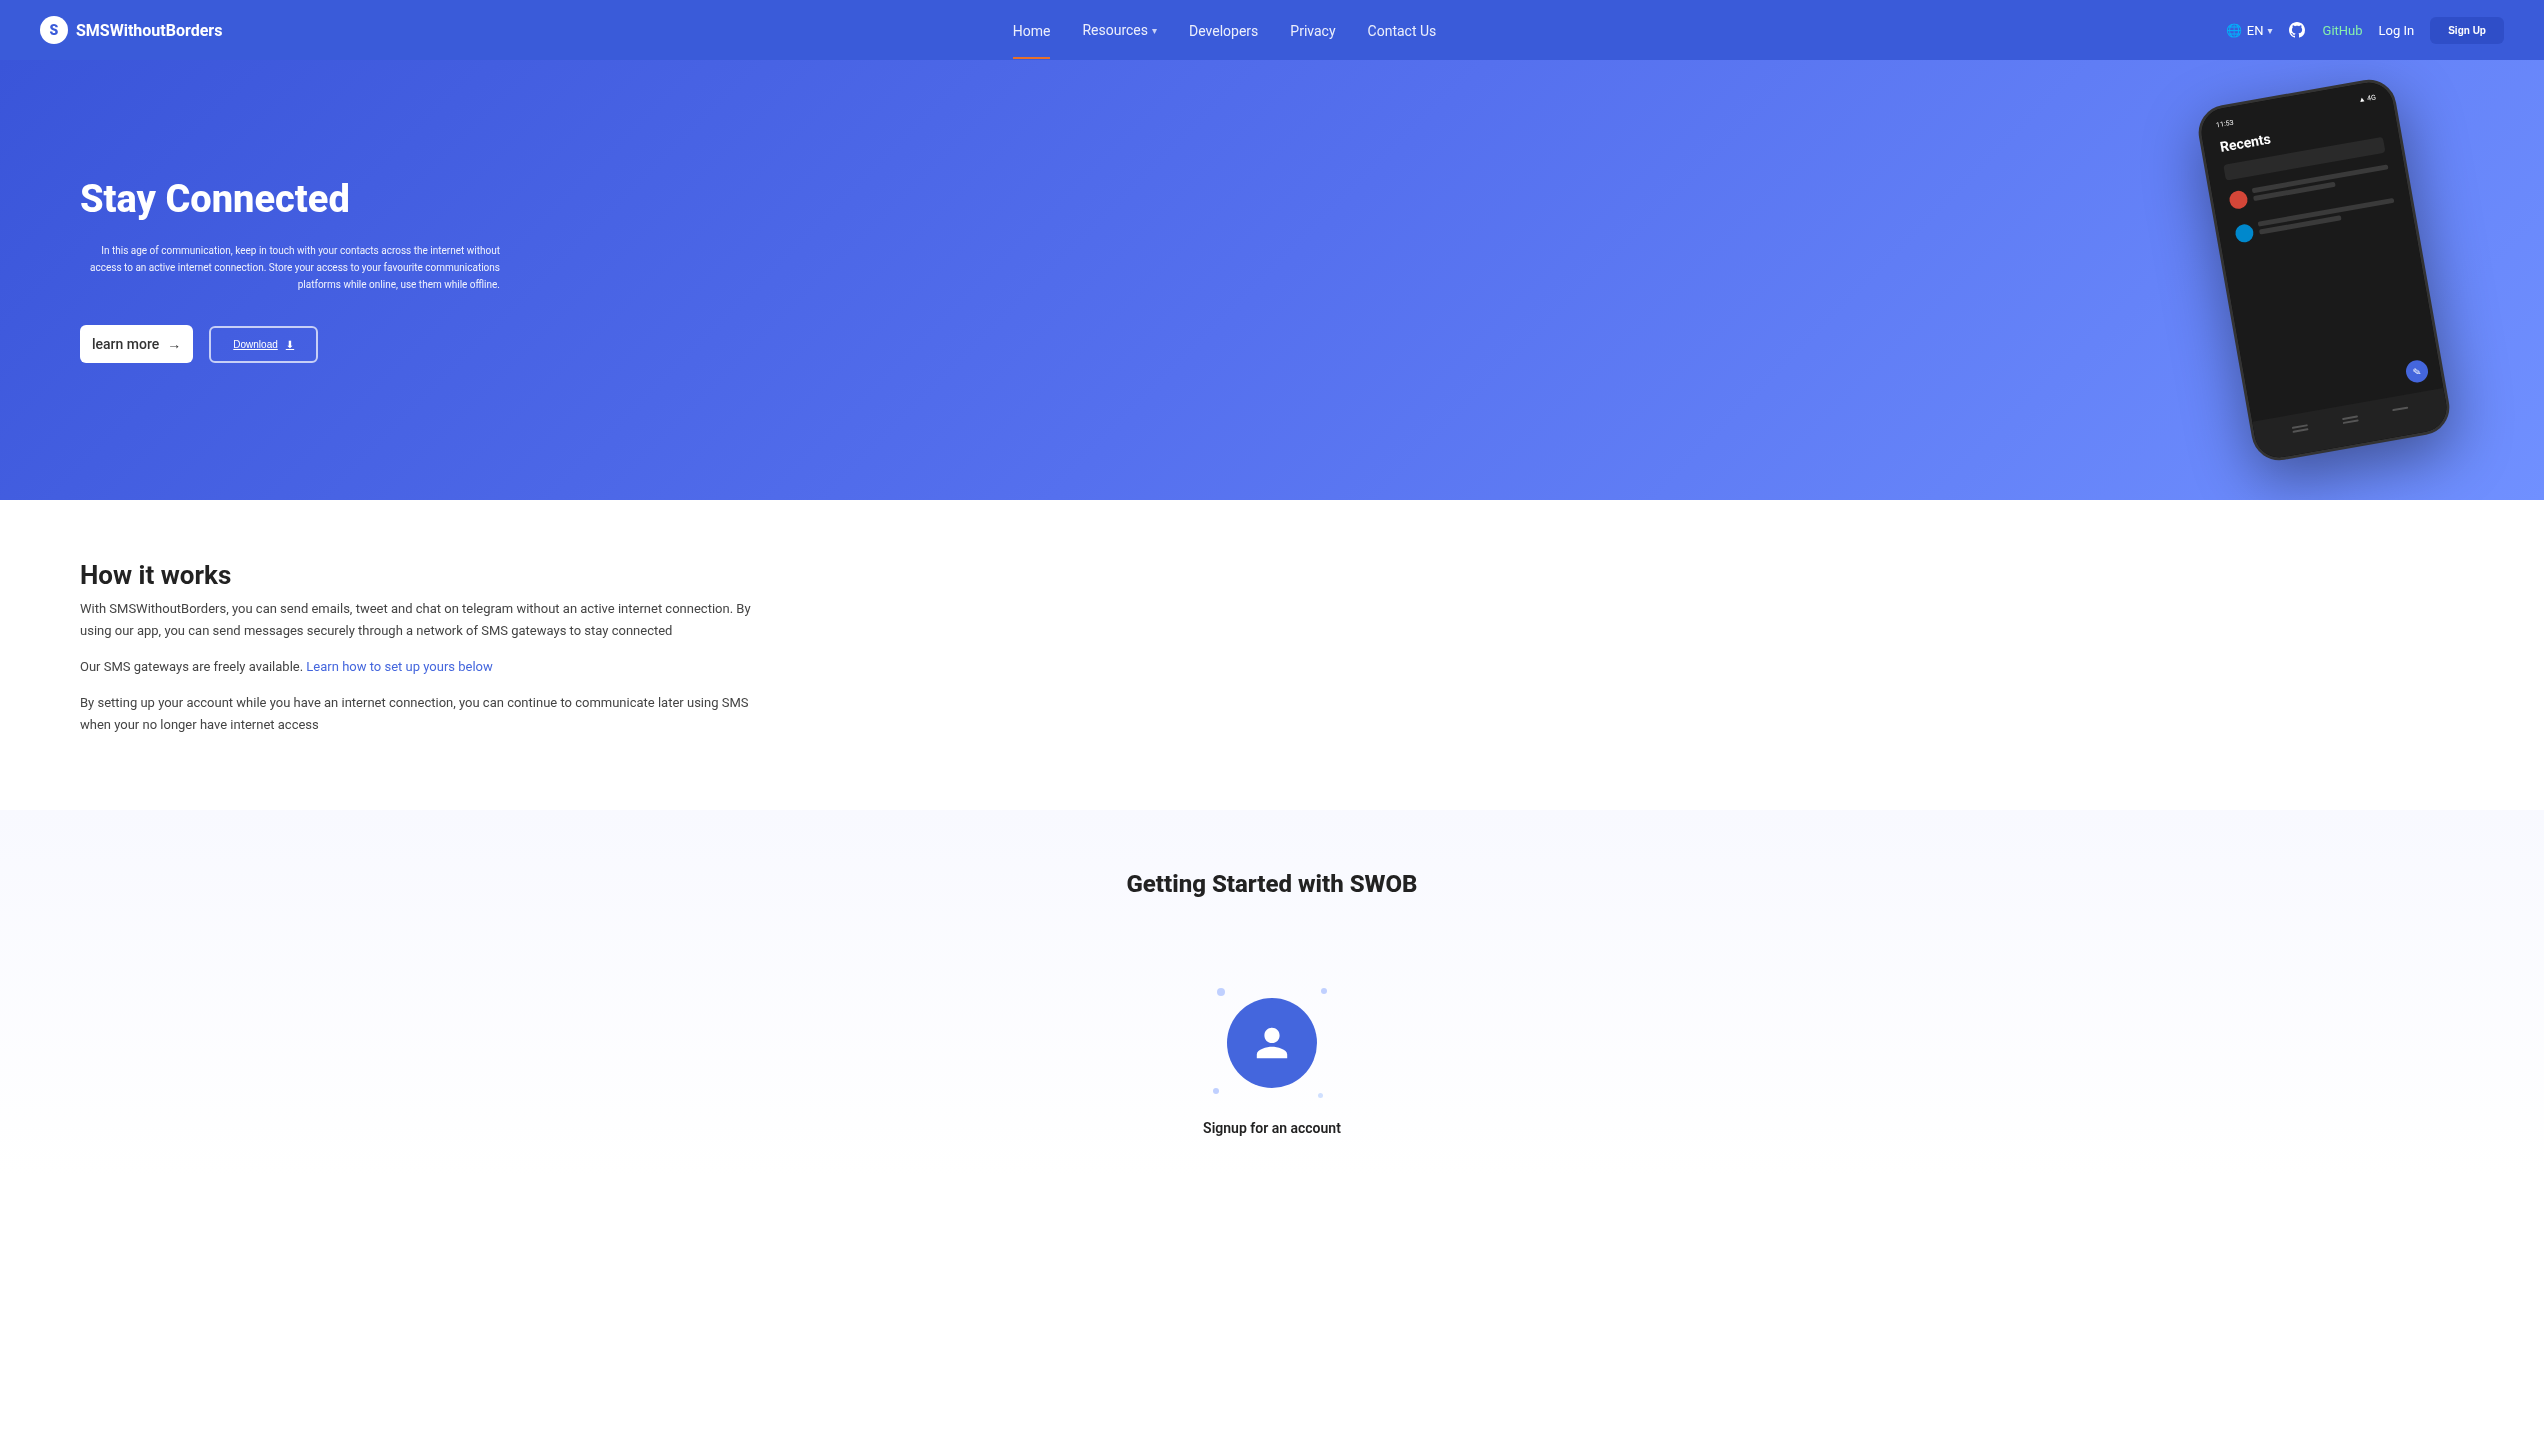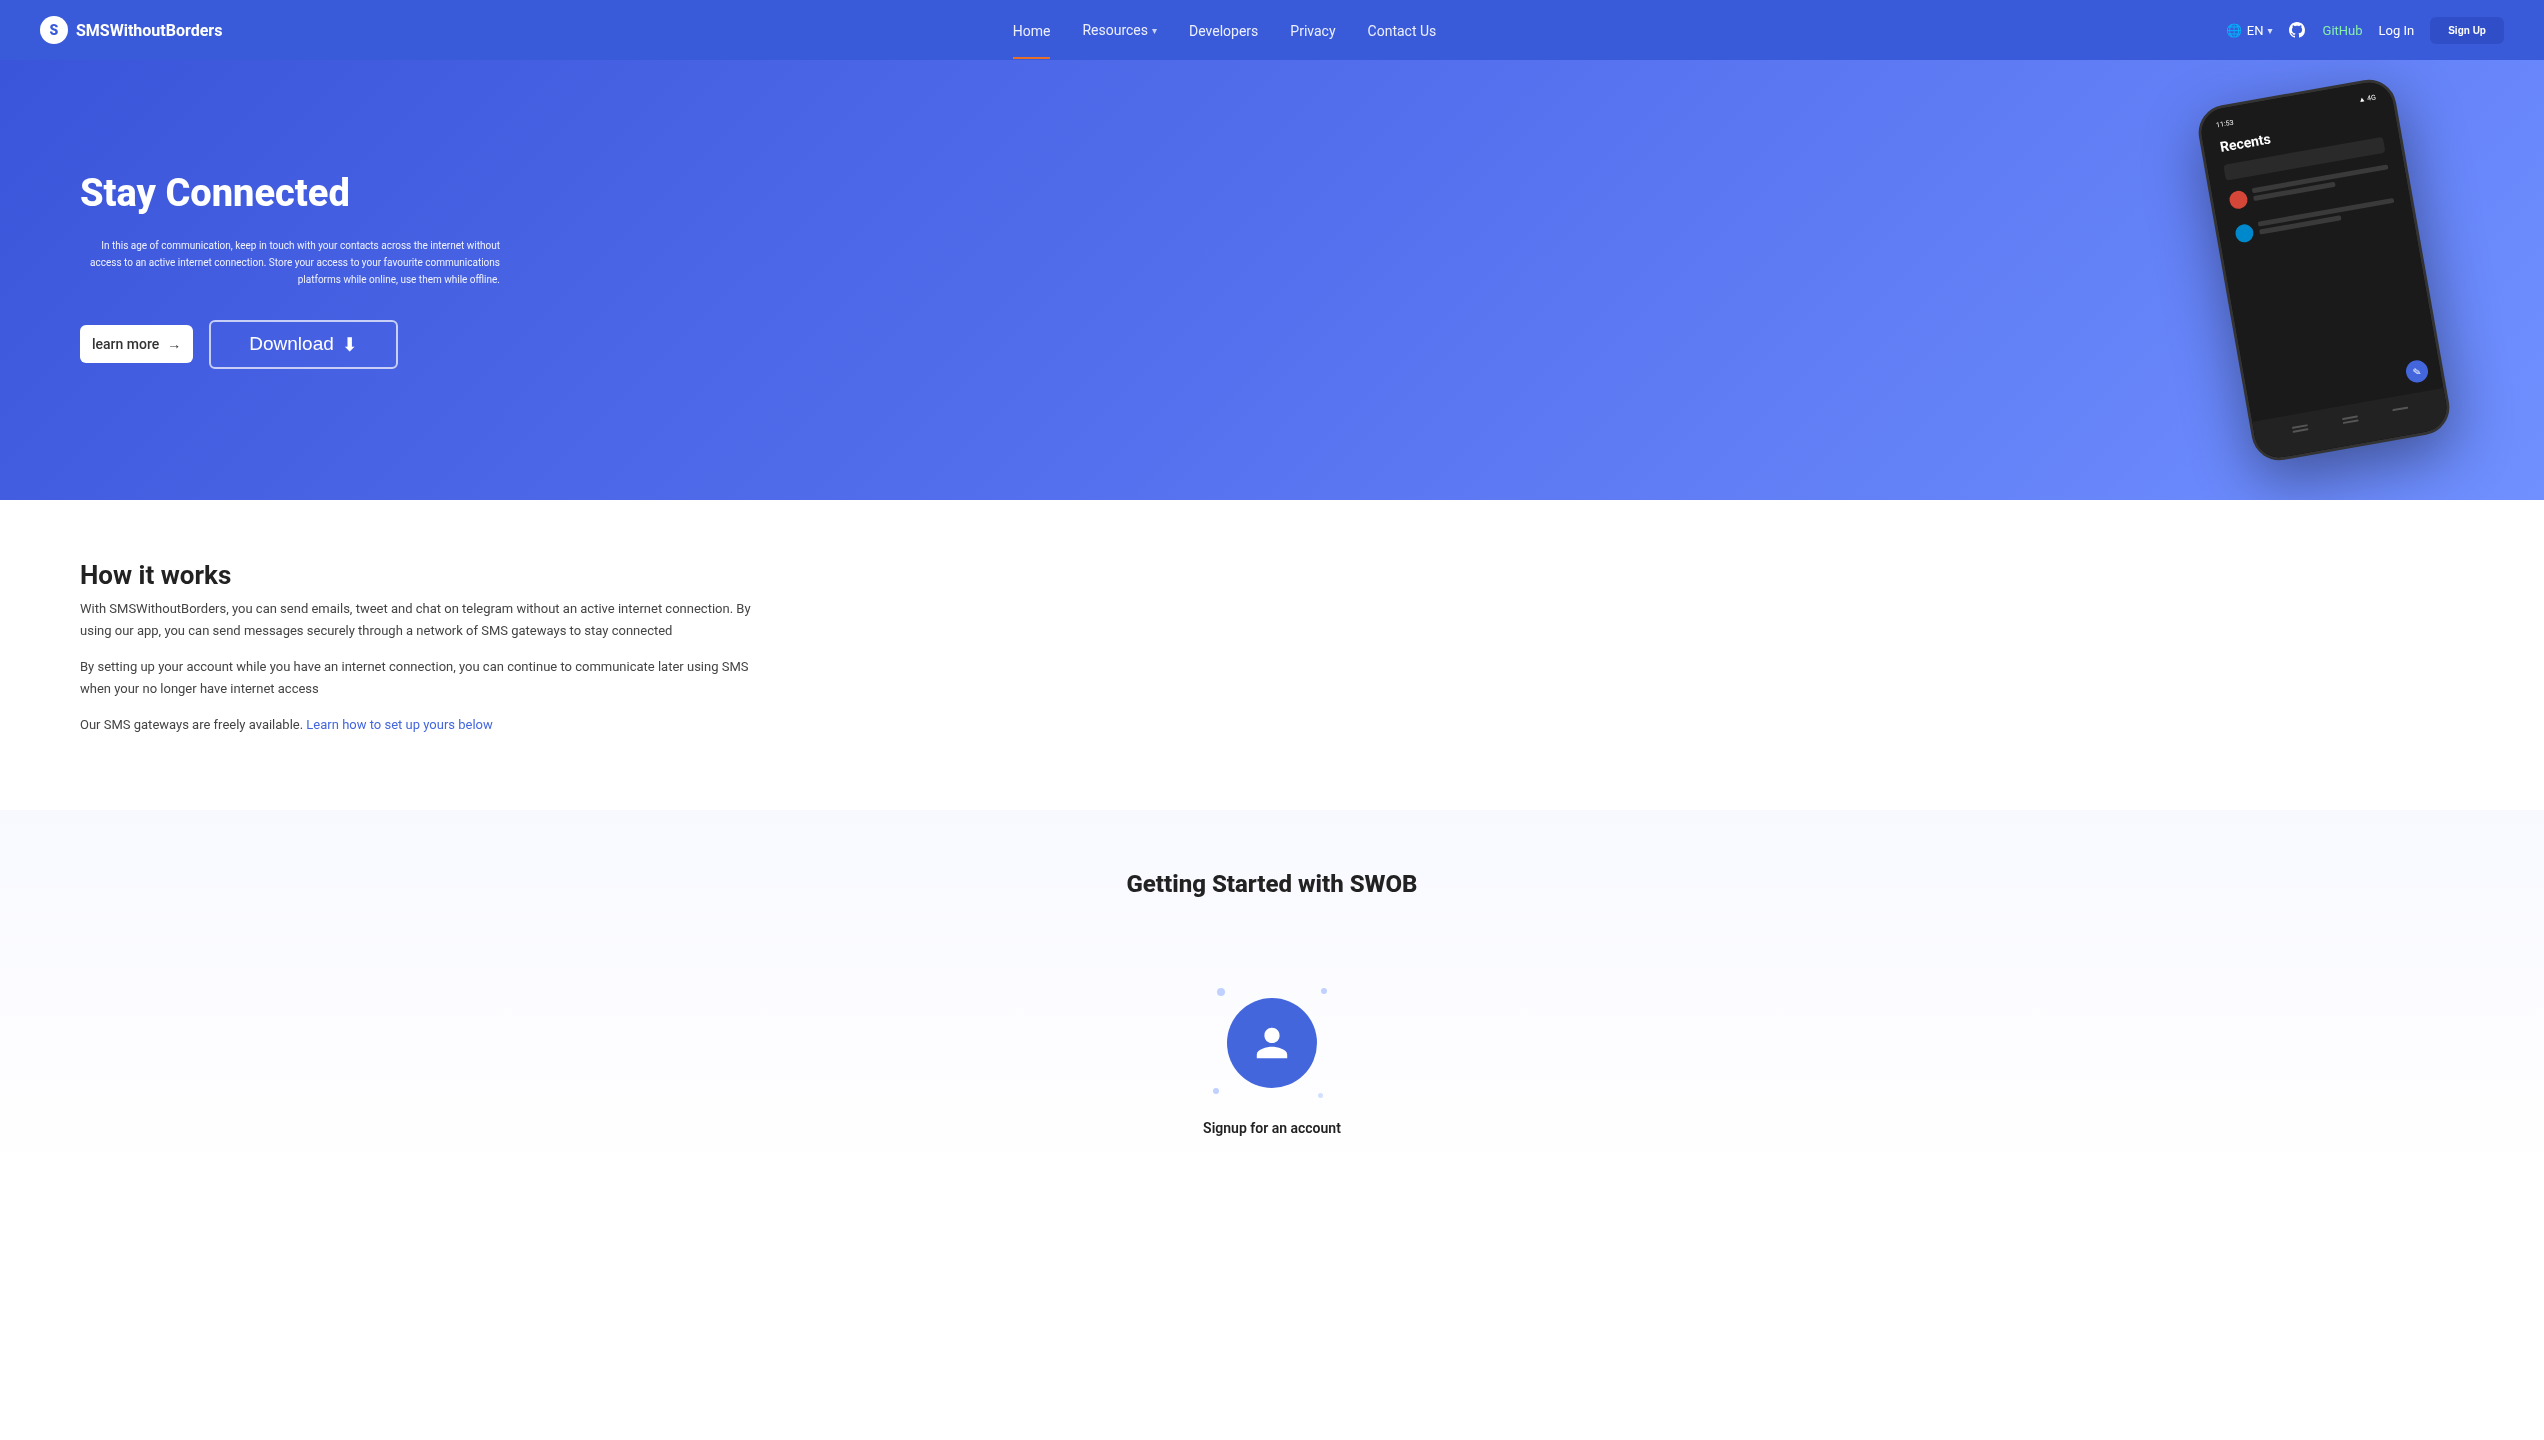--- a/index.html
+++ b/index.html
@@ -147,28 +147,29 @@
       cursor: pointer;
       display: flex;
       align-items: center;
       gap: 8px;
       text-decoration: none;
     }
     .btn-download {
       background: transparent;
       color: white;
       border: 2px solid rgba(255,255,255,0.7);
-      padding: 11px 38px;
+      padding: 11px 22px;
       border-radius: 6px;
-      font-size: 19px;
+      font-size: 10px;
       font-weight: 500;
       cursor: pointer;
       display: flex;
       align-items: center;
       gap: 8px;
+      text-decoration: underline;
     }
     .hero-phone-container {
       position: absolute;
       right: 120px;
       top: 30px;
       z-index: 2;
     }
     .phone-mockup {
       width: 200px;
       height: 360px;
@@ -425,24 +426,24 @@
     </div>
   </div>
 </section>
 
 <section class="how-it-works">
   <h2>How it works</h2>
   <p>
     With SMSWithoutBorders, you can send emails, tweet and chat on telegram without an active internet connection. By using our app, you can send messages securely through a network of SMS gateways to stay connected
   </p>
   <p>
-    By setting up your account while you have an internet connection, you can continue to communicate later using SMS when your no longer have internet access
+    Our SMS gateways are freely available. <a href="#">Learn how to set up yours below</a>
   </p>
   <p>
-    Our SMS gateways are freely available. <a href="#">Learn how to set up yours below</a>
+    By setting up your account while you have an internet connection, you can continue to communicate later using SMS when your no longer have internet access
   </p>
 </section>
 
 <section class="getting-started">
   <h2>Getting Started with SWOB</h2>
   <div class="getting-started-content">
     <div style="position:relative; display:flex; flex-direction:column; align-items:center;">
 
       <div style="position:relative; width:130px; height:130px;">
 

